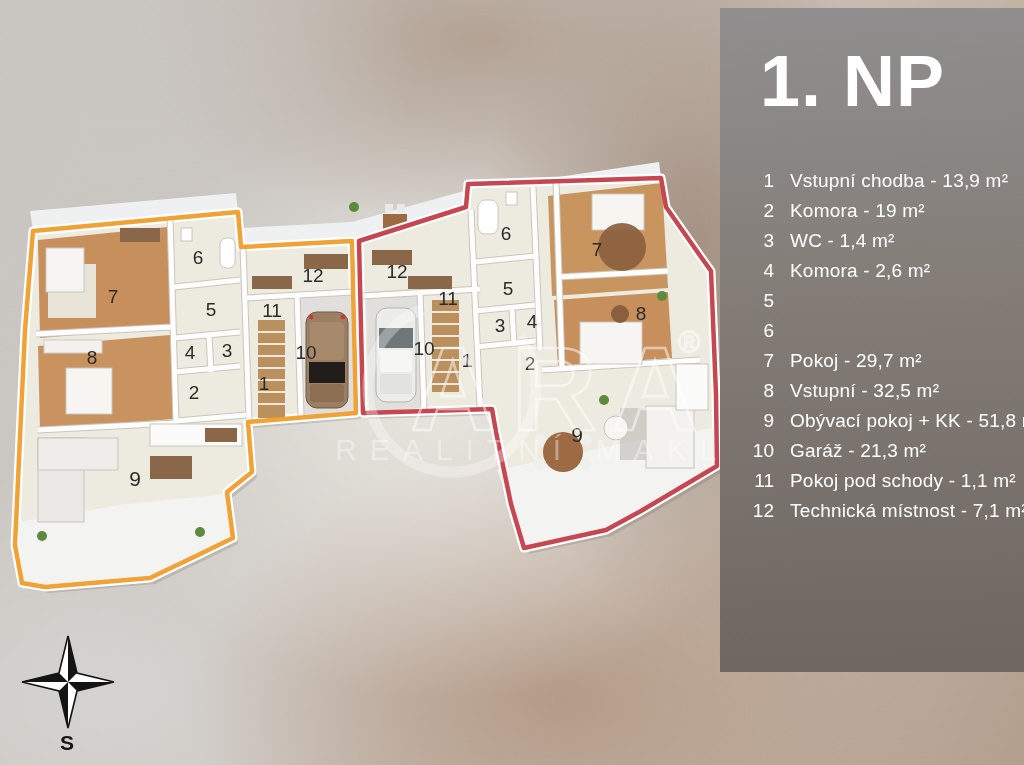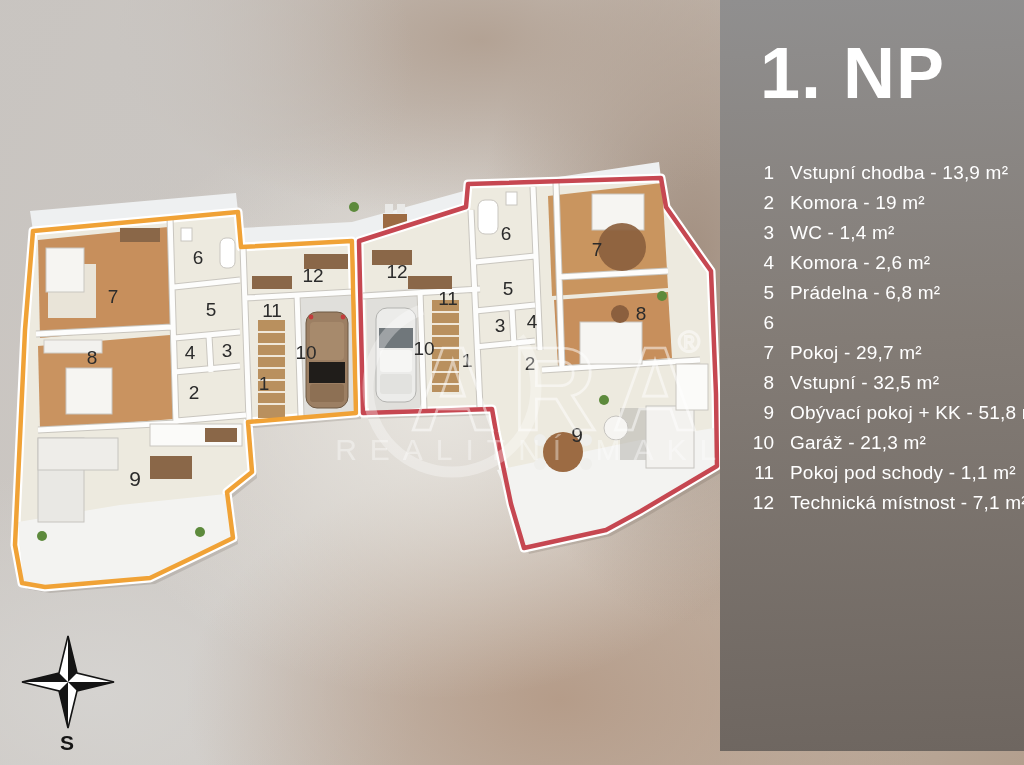--- a/index.html
+++ b/index.html
@@ -19,21 +19,21 @@
   }
   svg{position:absolute;left:0;top:0;}
   .plan-label{font-size:19px;fill:#2b2b2b;}
   .lbl-big{font-size:21px;}
   .wm-big{font-size:118px;font-weight:bold;letter-spacing:16px;fill:none;
           stroke:#ffffff;stroke-width:2.6px;}
   .wm-reg{font-size:30px;fill:none;stroke:#ffffff;stroke-width:1.6px;}
   .wm-sub{font-size:30px;letter-spacing:13px;fill:#ffffff;}
   .compass-s{font-size:21px;font-weight:bold;fill:#141414;}
   
-  .sidebar{position:absolute;left:720px;top:0;width:304px;height:751px;
+  .sidebar{position:absolute;left:720px;top:8px;width:304px;height:664px;
     background:linear-gradient(178deg,#908f8f 0%,#837c76 45%,#6e6660 100%);
     color:#ffffff;}
   .sidebar h1{position:absolute;left:40px;top:36px;margin:0;
     font-size:72px;font-weight:700;letter-spacing:1px;line-height:1.05;}
   .legend{position:absolute;left:18px;top:162px;right:6px;}
   .lrow{display:flex;align-items:baseline;height:30px;font-size:19px;}
   .lnum{width:36px;text-align:right;margin-right:16px;flex:none;}
   .ltxt{white-space:nowrap;letter-spacing:0.2px;}
   .larea{font-weight:400;}
 </style>
@@ -210,21 +210,20 @@
       <div class="lrow">
           <span class="lnum">3</span>
           <span class="ltxt"><span>WC</span><span> - </span><span class="larea">1,4 m²</span></span>
         </div>
       <div class="lrow">
           <span class="lnum">4</span>
           <span class="ltxt"><span>Komora</span><span> - </span><span class="larea">2,6 m²</span></span>
         </div>
       <div class="lrow">
           <span class="lnum">5</span>
-          <span class="ltxt"><span>Prádelna</span><span> - </span><span class="larea">6,8 m²</span></span>
         </div>
       <div class="lrow">
           <span class="lnum">6</span>
         </div>
       <div class="lrow">
           <span class="lnum">7</span>
           <span class="ltxt"><span>Pokoj</span><span> - </span><span class="larea">29,7 m²</span></span>
         </div>
       <div class="lrow">
           <span class="lnum">8</span>

